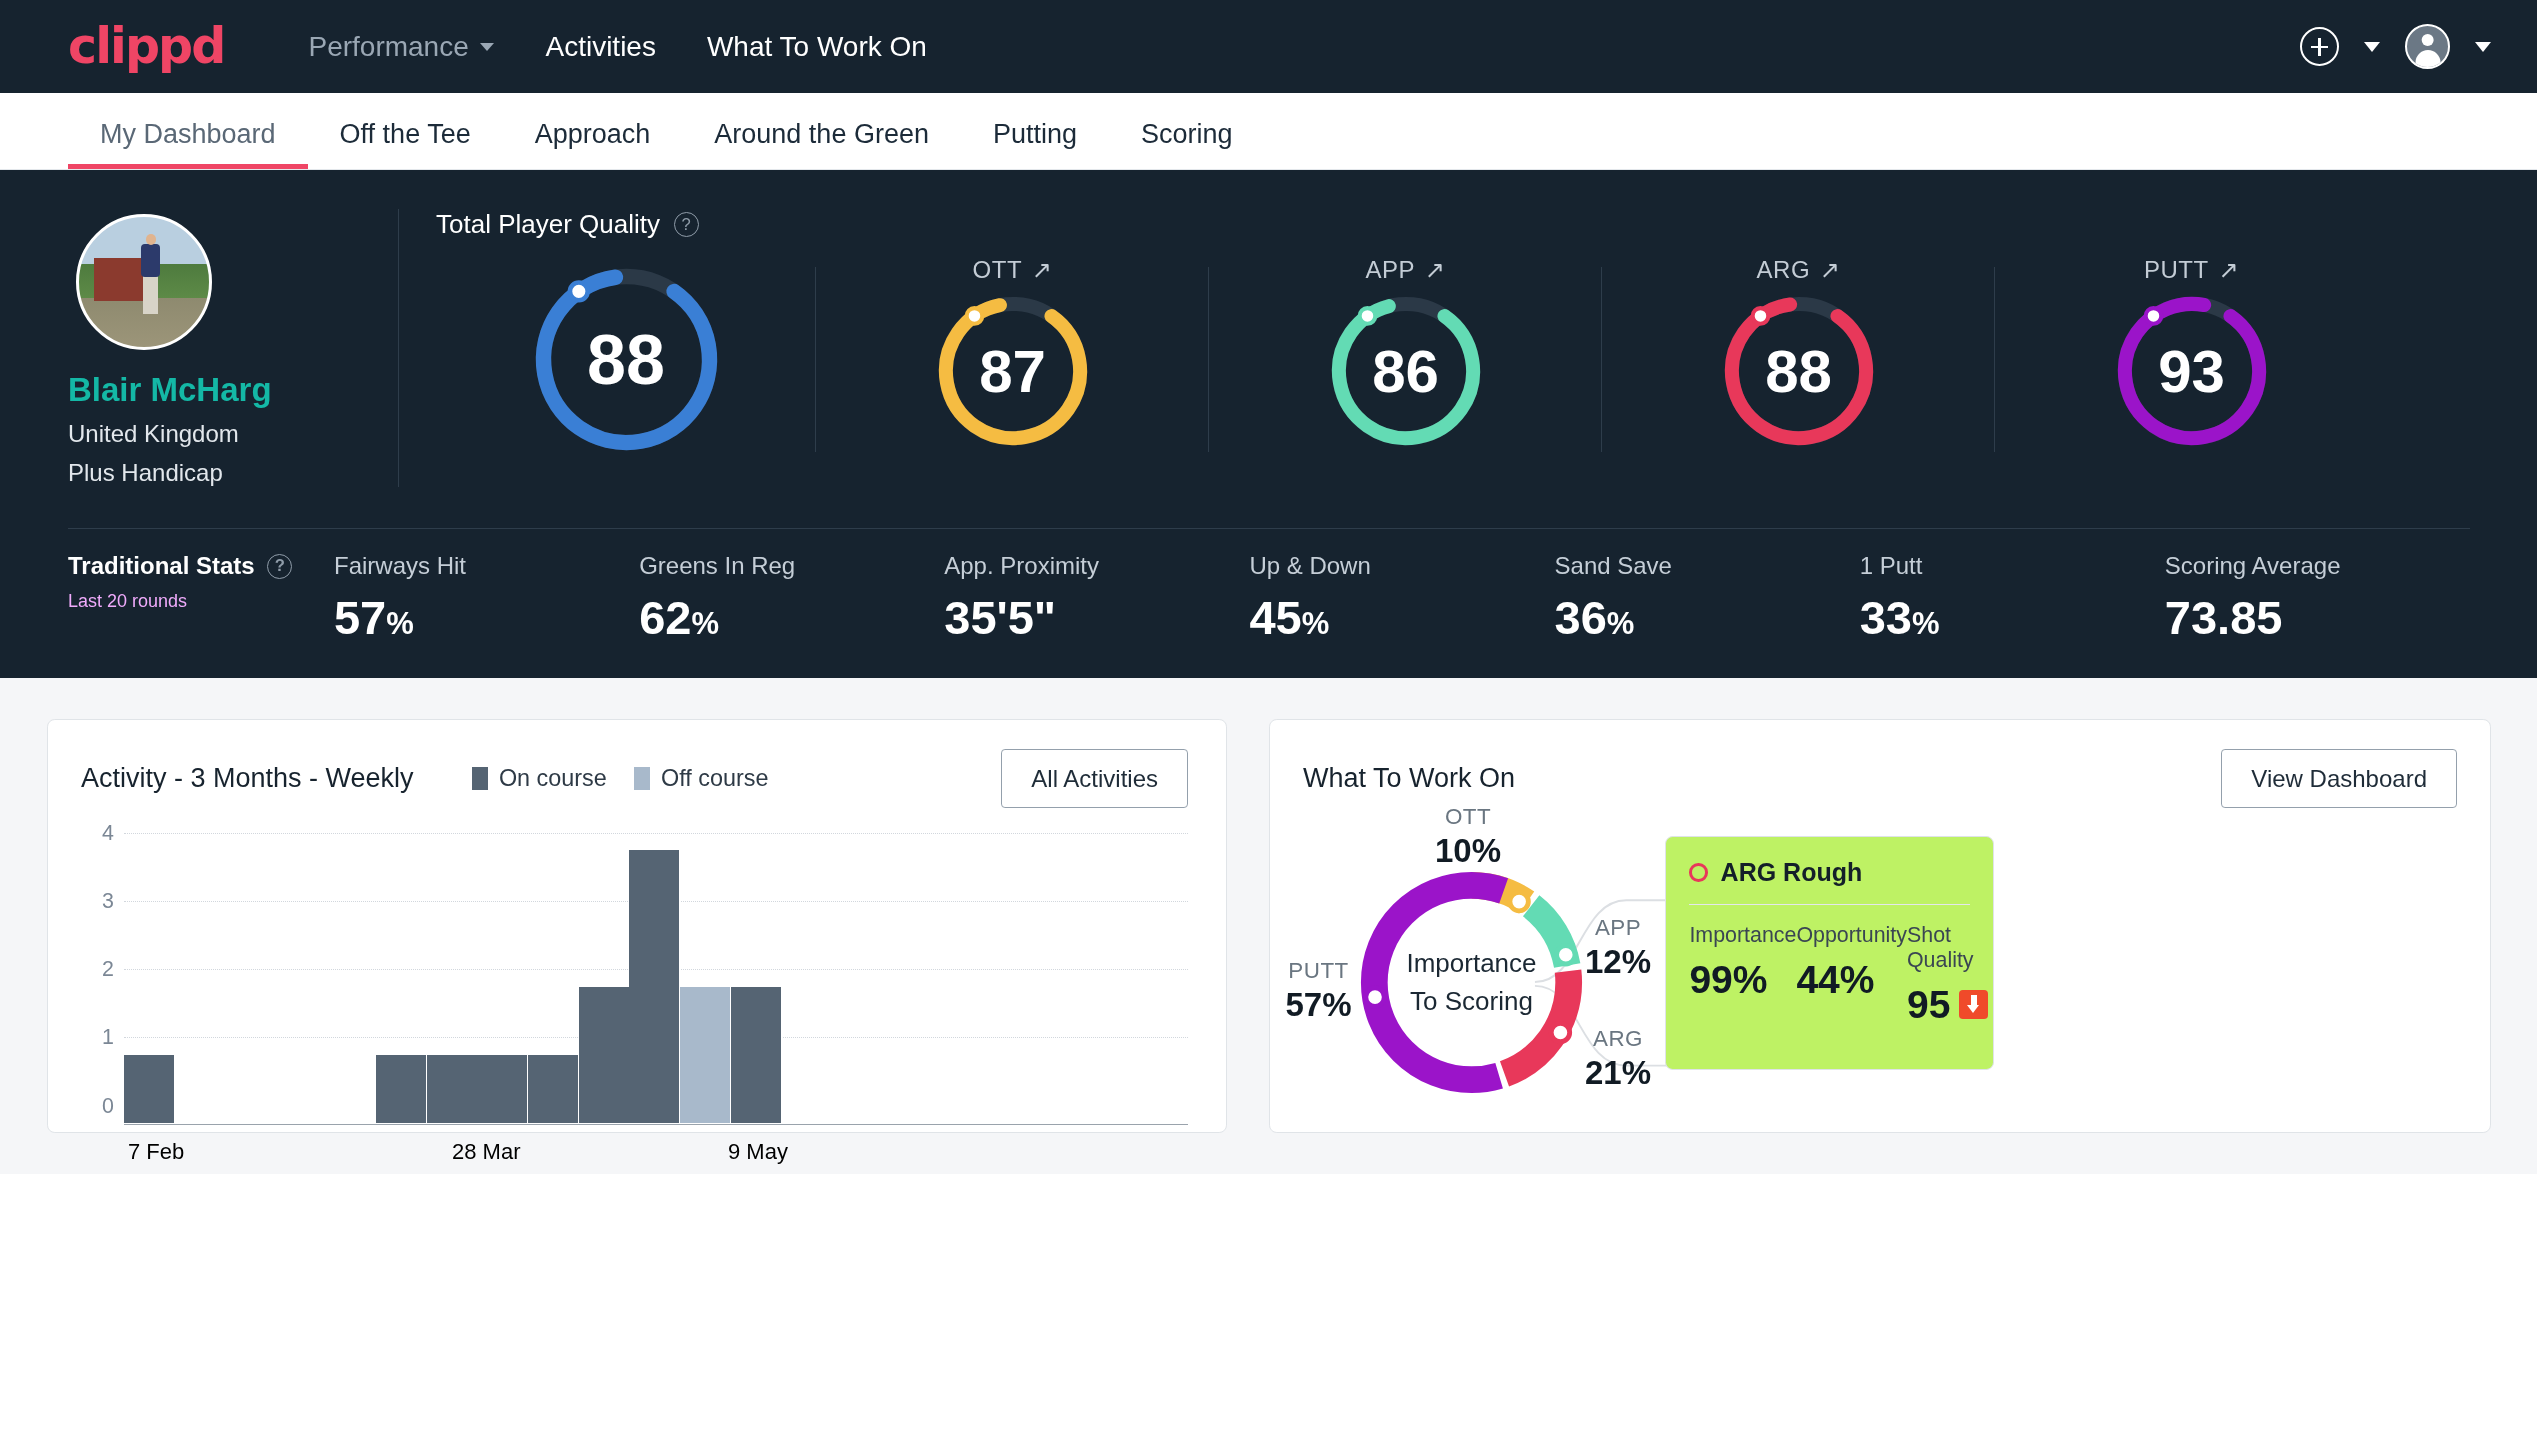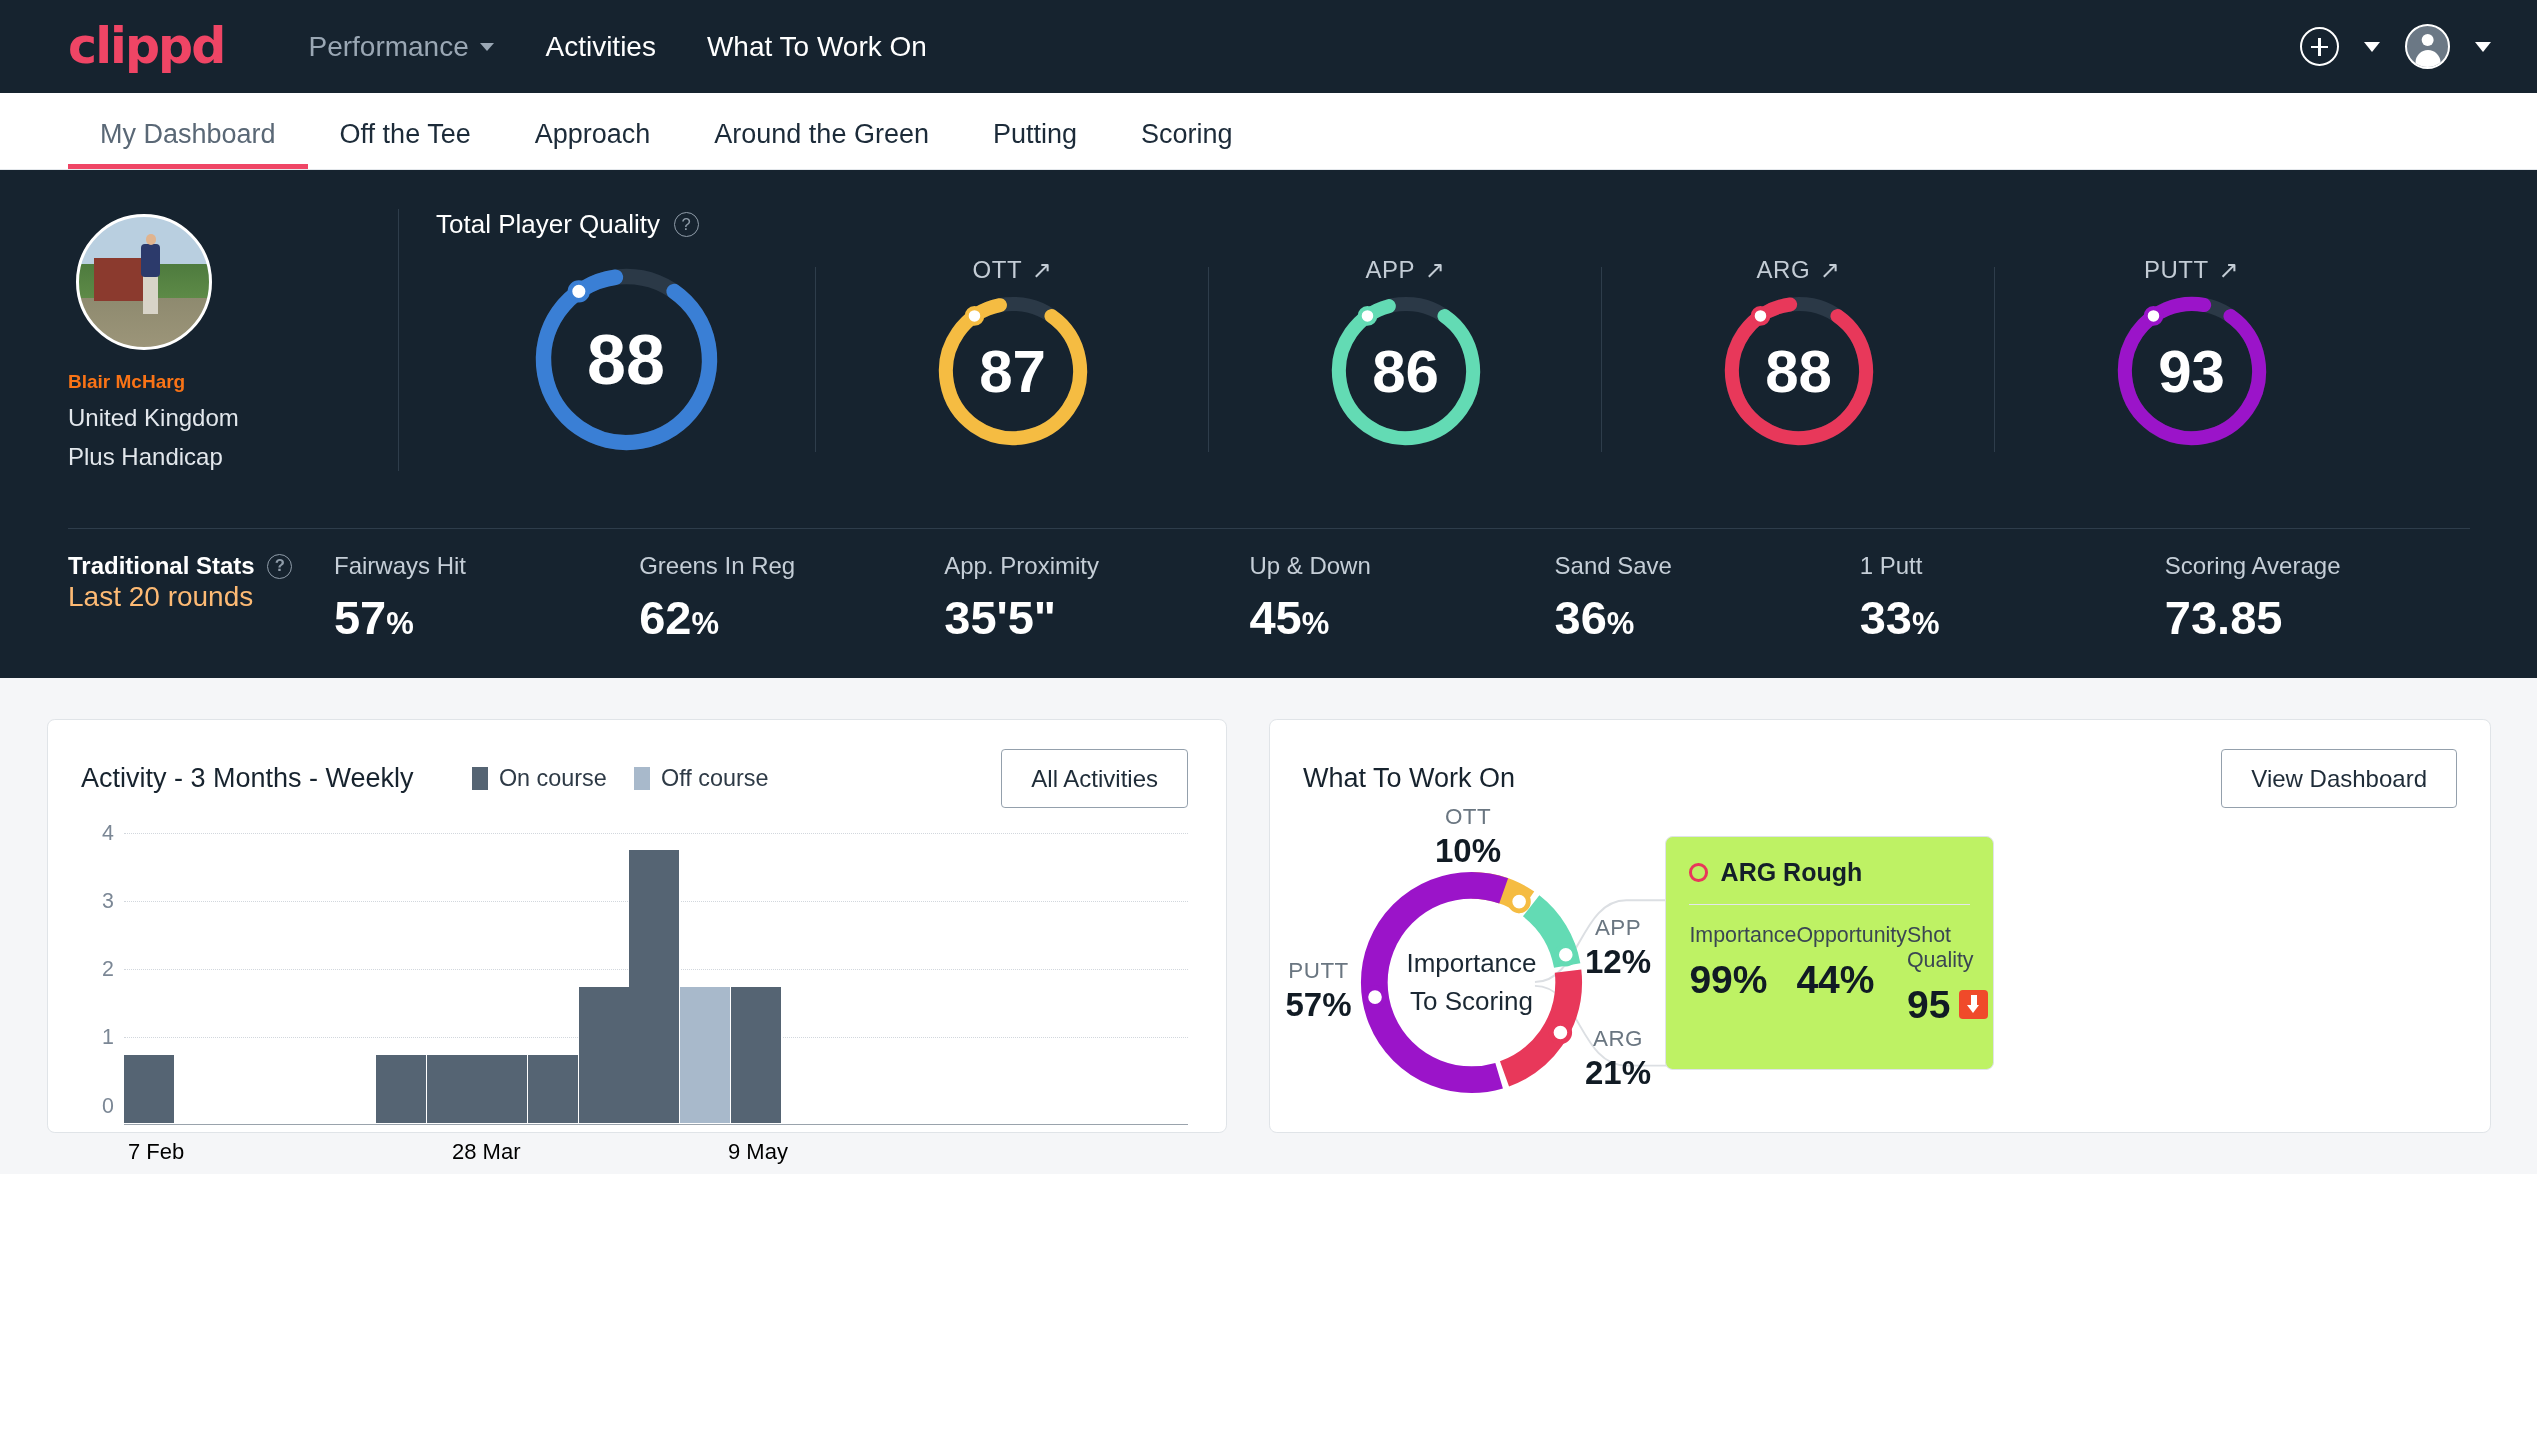--- a/index.html
+++ b/index.html
@@ -161,23 +161,23 @@
     background: #d8d4c8;
   }
   .profile-pic .person-head {
     position: absolute; left: 67px; top: 17.5px;
     width: 10.7px; height: 10.7px;
     border-radius: 50%;
     background: #e0b48f;
   }
   .profile-name {
     margin-top: 21.4px;
-    font-size: 19px;
+    font-size: 33px;
     font-weight: bold;
-    color: #f97316;
+    color: #14b8a6;
   }
   .profile-line {
     margin-top: 10.7px;
     font-size: 24px;
     color: #e2e7ec;
   }
   .quality-zone { flex: 1; padding-left: 37px; }
   .quality-title {
     display: flex; align-items: center; gap: 13.6px;
     color: #ffffff;
@@ -230,22 +230,22 @@
     padding-top: 23.4px;
     display: flex;
     align-items: flex-start;
   }
   .tstats-head { width: 292px; }
   .tstats-head .t1 {
     display: flex; align-items: center; gap: 12.7px;
     font-size: 24px; font-weight: bold; color: #ffffff;
   }
   .tstats-head .t2 {
-    margin-top: 1px;
-    font-size: 28px; color: #fdba74;
+    margin-top: 11px;
+    font-size: 18px; color: #f0abfc;
   }
   .stat { width: 335px; }
   .stat-label { font-size: 24px; color: #c5ced7; }
   .stat-value {
     margin-top: 9.7px;
     font-size: 47px; font-weight: bold; color: #ffffff;
     white-space: nowrap;
   }
   .stat-value .pct { font-size: 31px; }
 

